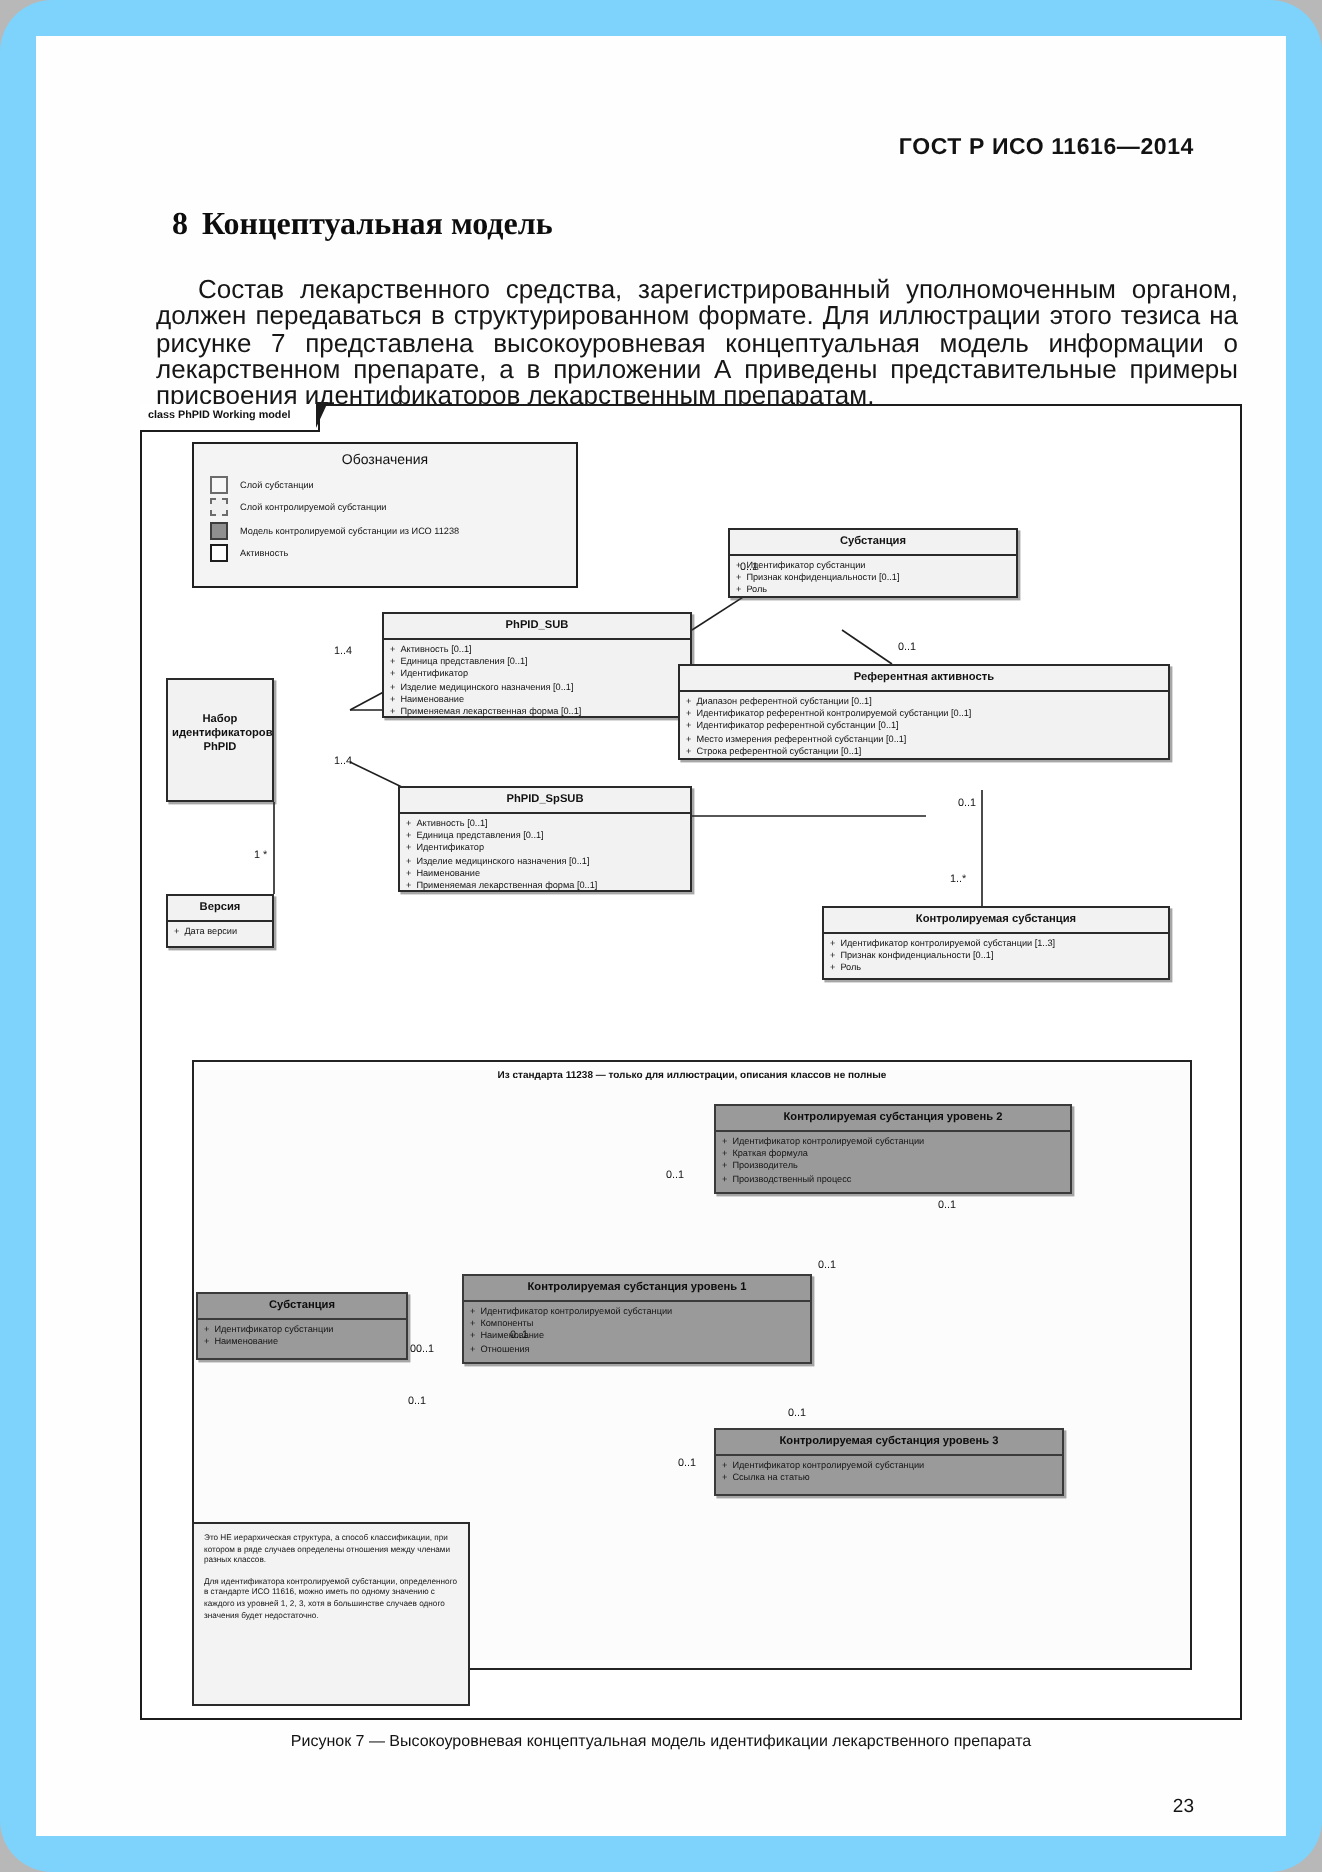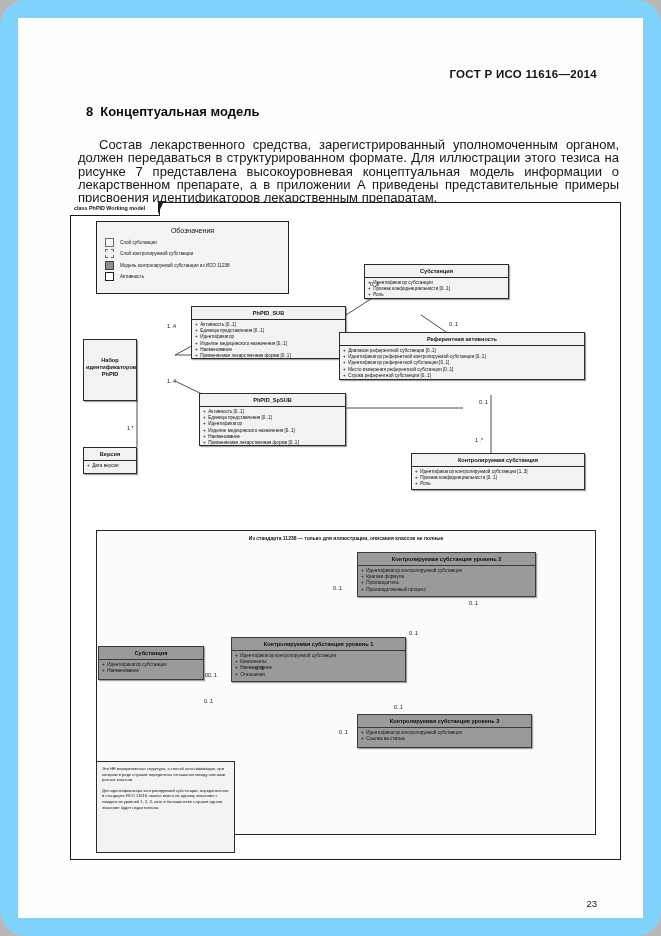--- a/index.html
+++ b/index.html
@@ -32,23 +32,24 @@
     top: 50px;
     font-size: 11.5px;
     font-weight: bold;
     letter-spacing: 0.3px;
     color: #121212;
   }
   .sec-title {
     position: absolute;
     left: 68px;
     top: 86px;
-    font-size: 13px;
+    font-size: 16px;
     font-weight: bold;
     color: #0d0d0d;
+    font-family: Liberation Serif, serif;
   }
   .sec-title .num { margin-right: 7px; }
   .body-par {
     position: absolute;
     left: 60px;
     top: 120px;
     width: 541px;
     font-size: 13px;
     line-height: 13.3px;
     color: #161616;
@@ -432,16 +433,17 @@
       <div class="mult" style="left:398px; top:397px;">0..1</div>
       <div class="mult" style="left:184px; top:462px;">0..1</div>
       <div class="mult" style="left:338px; top:427px;">0..1</div>
       <div class="mult" style="left:133px; top:495px;">0..1</div>
       <div class="mult" style="left:134px; top:469px;">00..1</div>
       <div class="mult" style="left:268px; top:526px;">0..1</div>
       <div class="mult" style="left:323px; top:501px;">0..1</div>
 
     </div>
 
+    <div class="fig-caption">Рисунок  7 — Высокоуровневая концептуальная модель идентификации лекарственного препарата</div>
     <div class="page-num">23</div>
 
   </div>
 </div>
 
 </body></html>

